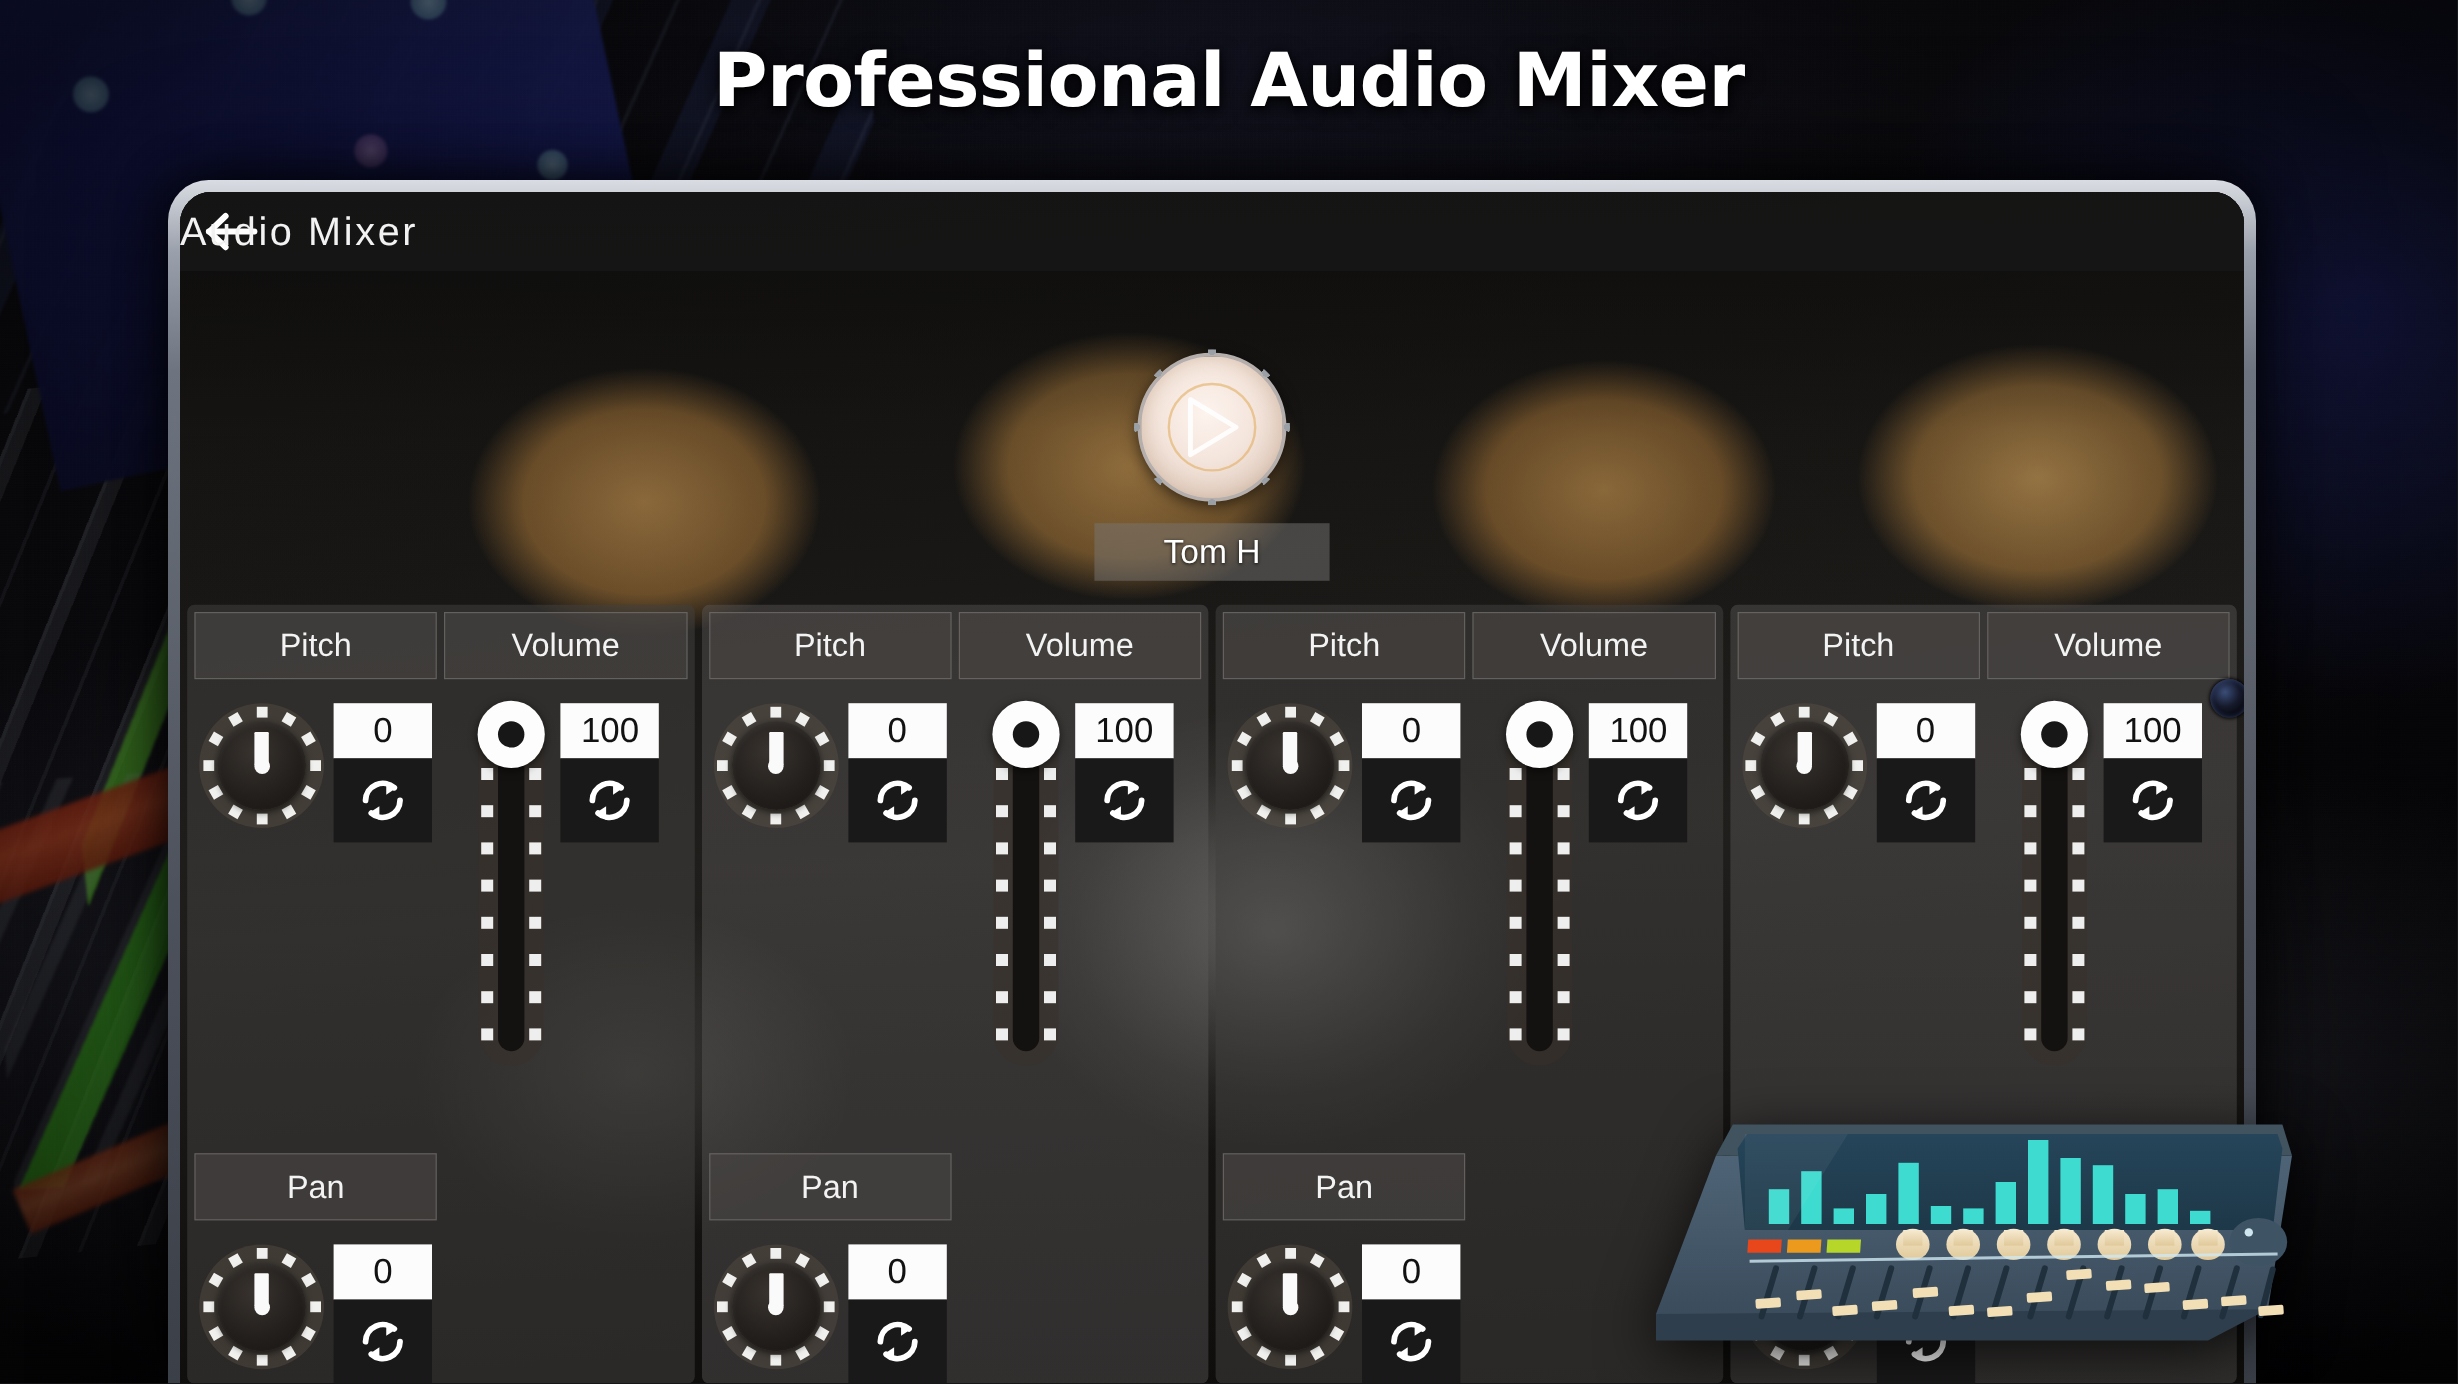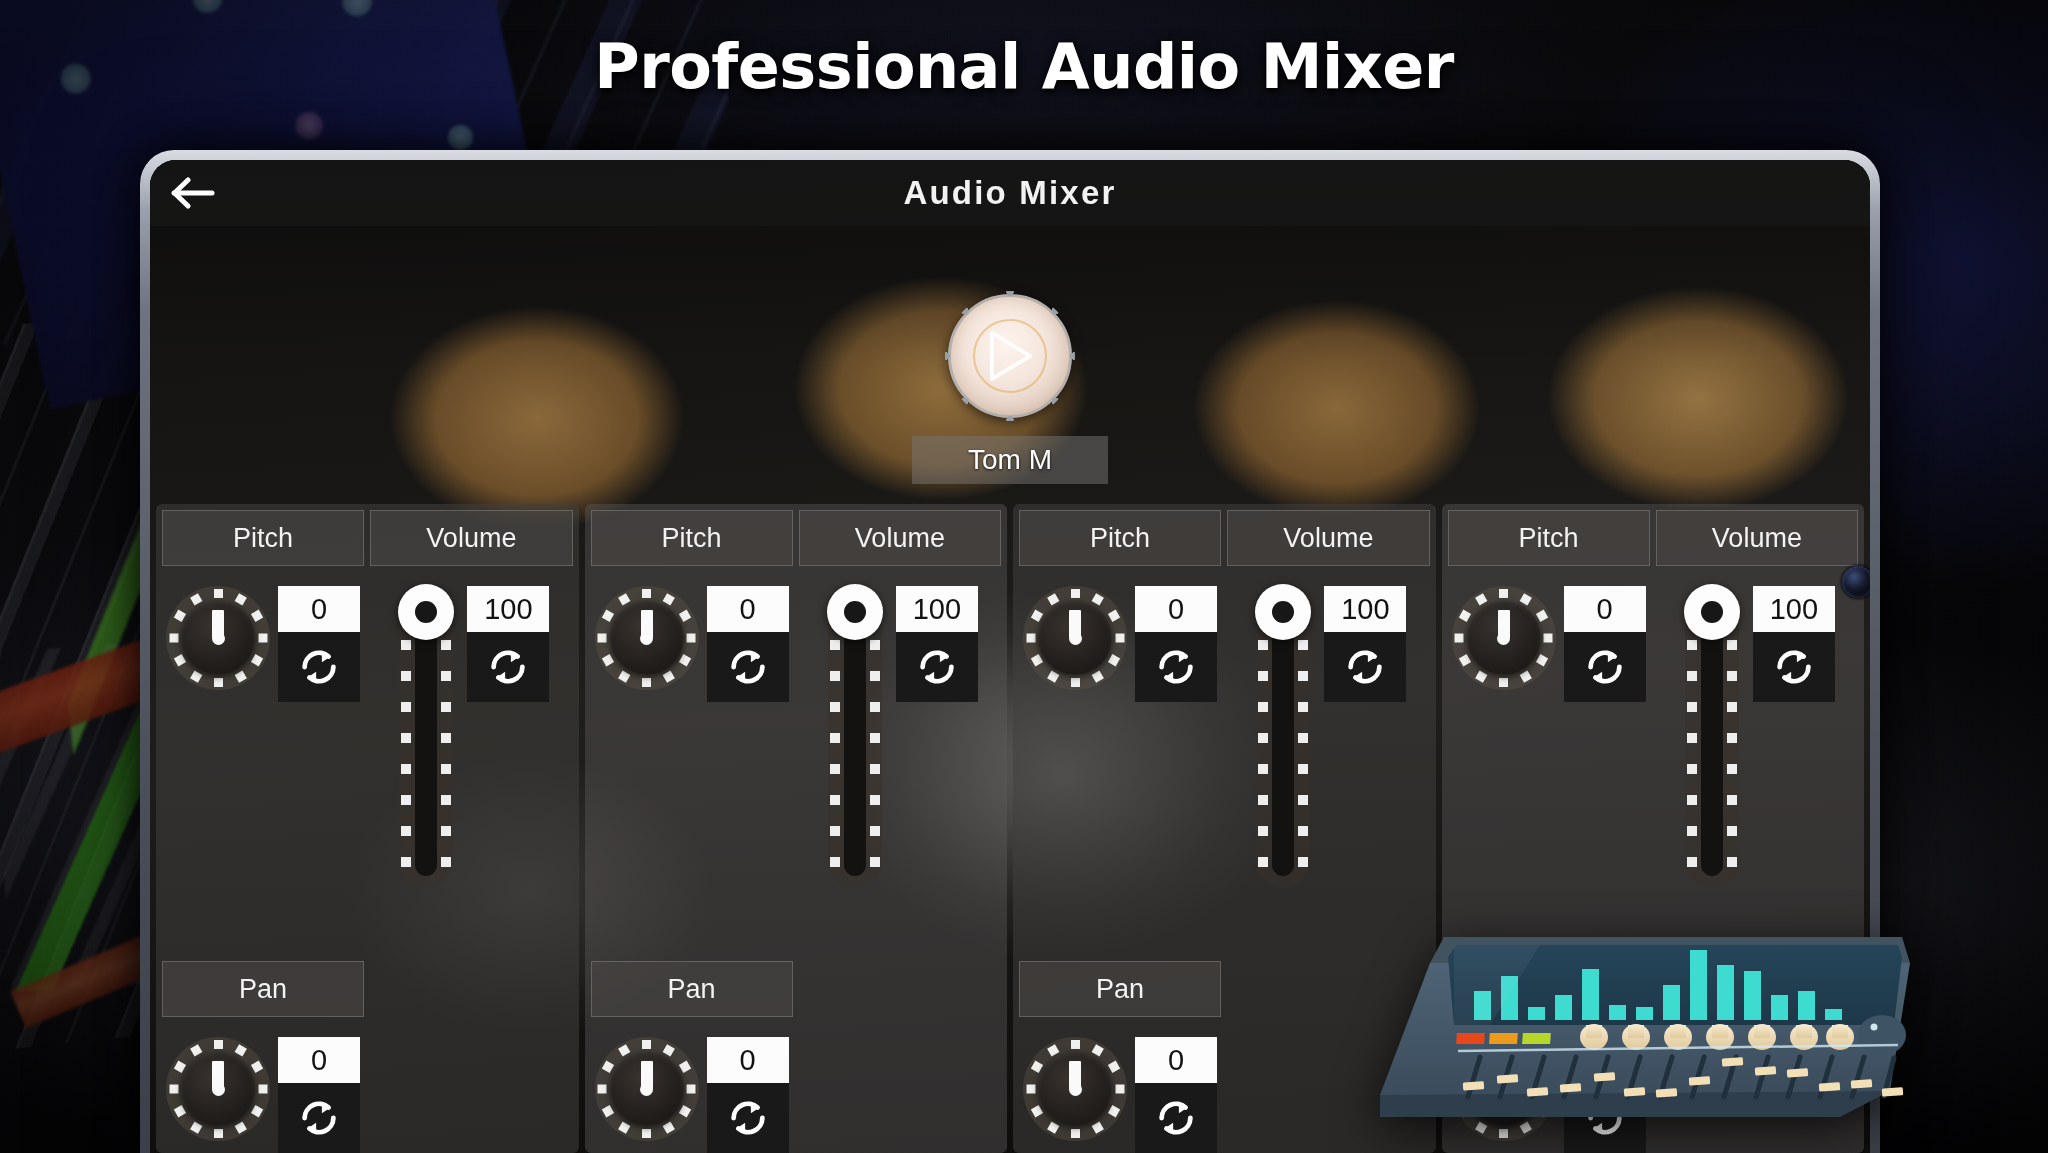--- a/index.html
+++ b/index.html
@@ -161,22 +161,22 @@
     position:absolute; top:0; left:0; width:100%; height:66px;
     background: rgba(22,22,22,.86);
     display:flex; align-items:center;
     z-index:20;
   }
   #back-button {
     width:86px; height:66px; display:flex; align-items:center; justify-content:center;
     cursor:pointer;
   }
   #app-title {
-    position:absolute; left:0; width:100%; text-align:center;
-    color:#f2f2f2; font-size:33px; font-weight:700; letter-spacing:2.2px;
+    position:absolute; left:0; width:100%; text-align:left;
+    color:#f2f2f2; font-size:33px; font-weight:400; letter-spacing:2.2px;
     pointer-events:none;
   }
 
   
   #pads-row {
     position:absolute; top:66px; left:0; width:100%; height:278px;
     display:flex; z-index:12;
   }
   .pad-cell {
     flex:1 1 0; position:relative;
@@ -354,32 +354,32 @@
             <path d="M3 17 H41" stroke="#fff" stroke-width="5" stroke-linecap="round" fill="none"></path>
             <path d="M17 4 L3.5 17 L17 30" stroke="#fff" stroke-width="5" stroke-linecap="round" stroke-linejoin="round" fill="none"></path>
           </svg>
         </div>
         <div id="app-title">Audio Mixer</div>
       </div>
 
       <div id="pads-row">
 
 
-
         <div class="pad-cell">
           <div class="pad-drum">
             <div class="pad-lugs"></div>
             <svg class="pad-play" width="54" height="56" viewBox="0 0 54 56">
               <path d="M9 5 L47 28 L9 51 Z" fill="none" stroke="#ffffff" stroke-width="4" stroke-linejoin="round"></path>
             </svg>
           </div>
           <div class="pad-label-strip">
-            <span class="pad-label">Tom M</span>
+            <span class="pad-label">Tom H</span>
           </div>
         </div>
+
 
 
       </div>
 
       <div id="channels-row">
           <div class="channel">
             <div class="ch-headers">
               <div class="ch-head-box">
                 <span>Pitch</span>
               </div>

